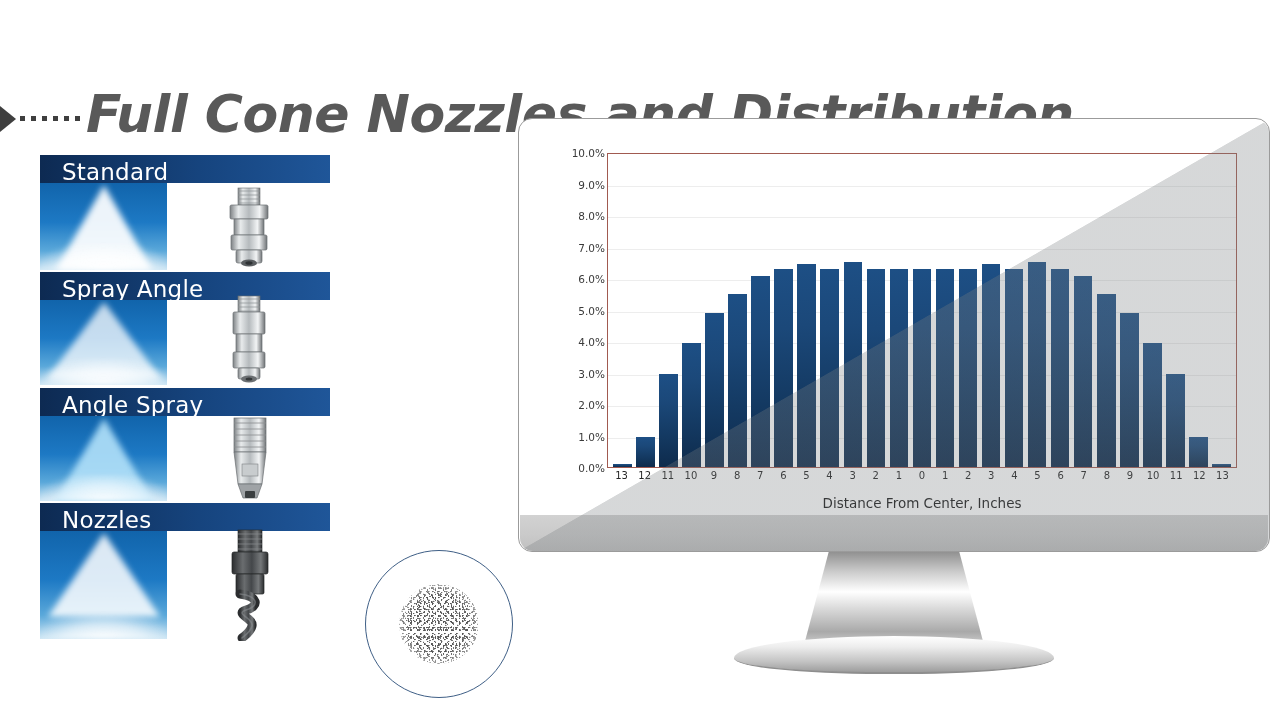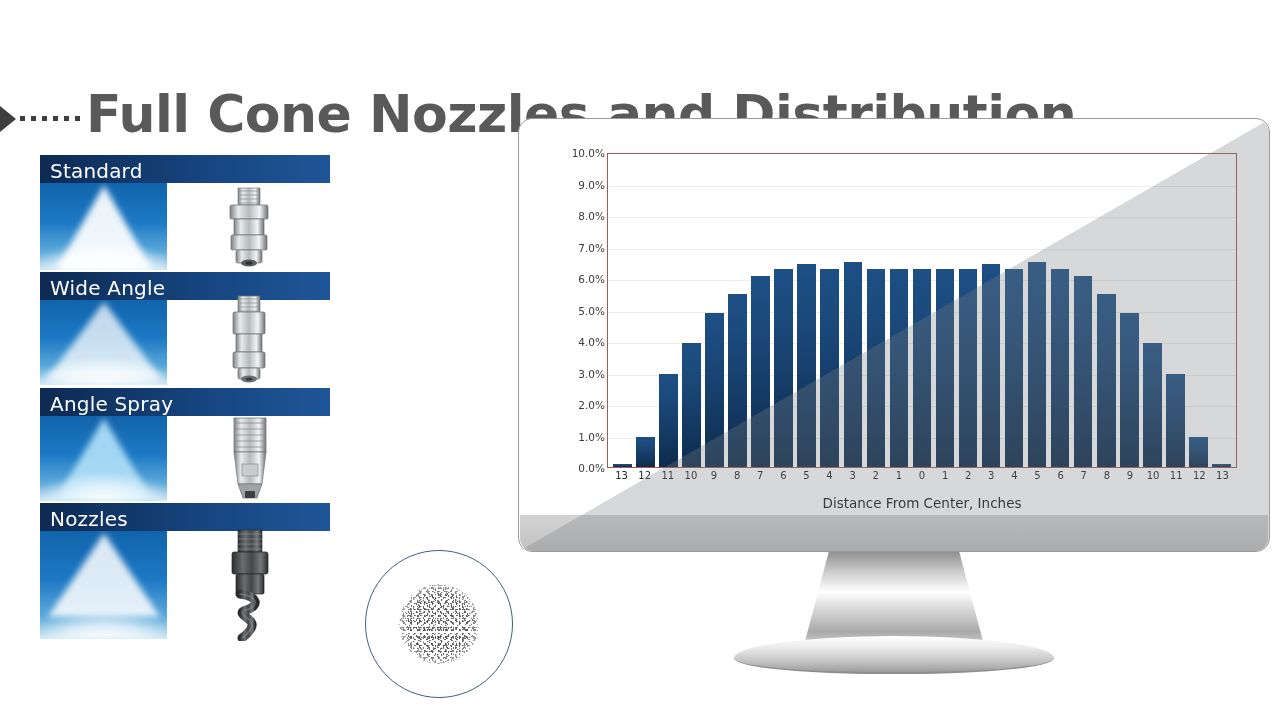--- a/index.html
+++ b/index.html
@@ -6,21 +6,21 @@
   body{
     width:1280px;height:720px;
     background:#ffffff;
     font-family:"Liberation Sans", sans-serif;
     overflow:hidden;
     position:relative;
   }
 
   
   #title-bar{
-    position:absolute; left:0; top:40px; width:1280px; height:70px;
+    position:absolute; left:0; top:40px; width:1280px; height:70px;font-style:italic;
   }
   #title-marker{
     position:absolute; left:0px; top:62px; width:80px; height:30px;
   }
   #title-arrow{
     position:absolute; left:0; top:4px;
     width:0;height:0;
     border-top:13px solid transparent;
     border-bottom:13px solid transparent;
     border-left:16px solid #3f3f3f;
@@ -37,22 +37,22 @@
   }
 
   
   #nozzle-panels{ position:absolute; left:40px; top:155px; width:295px; height:490px; }
   .nozzle-card{ position:absolute; left:0; width:295px; }
   .nozzle-header{
     position:absolute; left:0; top:0; width:290px; height:28px;
     background:linear-gradient(to right,#0d2a52 0%,#16447e 55%,#1f5699 100%);
   }
   .nozzle-header-label{
-    position:absolute; left:10px; top:4px;
-    color:#ffffff; font-size:20px; font-weight:400;
+    position:absolute; left:22px; top:4px;
+    color:#ffffff; font-size:23px; font-weight:400;
     font-family:"DejaVu Sans", sans-serif; letter-spacing:0.2px;
   }
   .nozzle-body{ position:absolute; left:0; top:28px; width:290px; }
   .spray-img{
     position:absolute; left:0; top:0; width:127px;
     background:linear-gradient(to bottom,#1164ab 0%,#1d79c4 45%,#5aa8da 78%,#cfe7f5 100%);
     overflow:hidden;
   }
   .spray-cone{
     position:absolute; left:50%; top:2px;
@@ -236,21 +236,21 @@
           <rect x="18" y="64" width="26" height="13" rx="2" fill="url(#mg)" stroke="#6c7073" stroke-width="0.7"></rect>
           <ellipse cx="31" cy="77" rx="8" ry="3.6" fill="#595d60"></ellipse>
           <ellipse cx="31" cy="77" rx="3.6" ry="1.8" fill="#2e3234"></ellipse>
         </svg>
       </div>
     </div>
   </div>
 
   <div class="nozzle-card" style="top:117px;">
     <div class="nozzle-header">
-      <div class="nozzle-header-label">Wide Angle</div>
+      <div class="nozzle-header-label">Spray Angle</div>
     </div>
     <div class="nozzle-body" style="height:85px;">
       <div class="spray-img" style="height:85px;">
         <div class="spray-cone wide"></div>
           <div class="spray-mist"></div>
       </div>
       <div class="nozzle-photo" style="height:85px;">
         <svg class="nz" style="top:-8px;" width="58" height="95" viewBox="0 0 58 95">
           <rect x="18" y="4" width="22" height="16" fill="url(#mg)" stroke="#6c7073" stroke-width="0.6"></rect>
           <g stroke="#8e9295" stroke-width="0.7">

